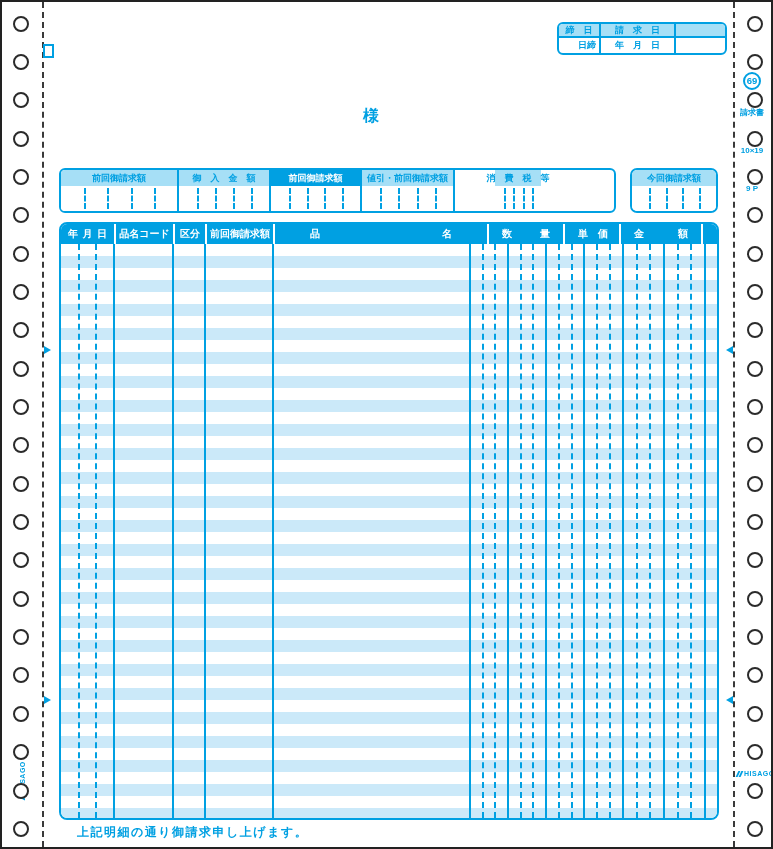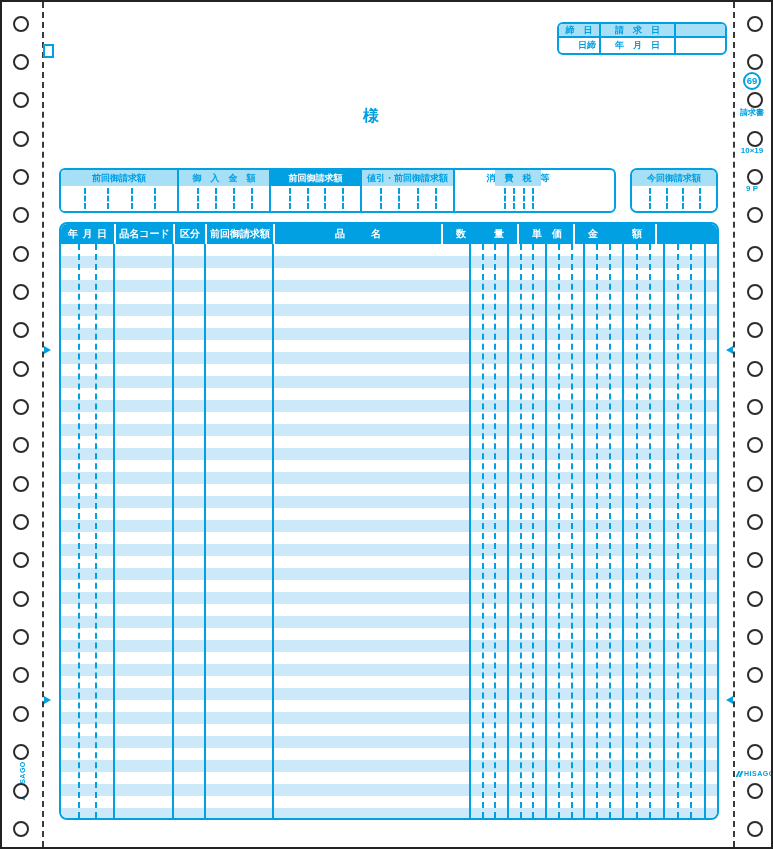--- a/index.html
+++ b/index.html
@@ -157,21 +157,21 @@
         <i class="ddash" style="left: 80%;"></i>
       </div>
   </div>
 
   <div class="maintable">
     <div class="thead">
         <div class="th spread" style="padding: 0px 7px; width: 53px;">年 月 日</div>
         <div class="th" style="width: 59px;">品名コード</div>
         <div class="th" style="width: 32px;">区分</div>
         <div class="th" style="width: 68px;">前回御請求額</div>
-        <div class="th spread" style="padding: 0px 60px; width: 168px;">品　名</div>
+        <div class="th spread" style="padding: 0px 35px; width: 214px;">品　名</div>
         <div class="th spread" style="padding: 0px 13px; width: 76px;">数　量</div>
         <div class="th spread" style="padding: 0px 13px; width: 56px;">単　価</div>
         <div class="th spread" style="padding: 0px 13px; width: 82px;">金　額</div>
         <div class="th" style="flex: 1 1 0%;"></div>
       </div>
     <div class="tbody">
         <div class="vsolid" style="left: 52px;"></div>
         <div class="vsolid" style="left: 111px;"></div>
         <div class="vsolid" style="left: 143px;"></div>
         <div class="vsolid" style="left: 211px;"></div>
@@ -192,20 +192,21 @@
         <div class="vdash" style="left: 509.7px;"></div>
         <div class="vdash" style="left: 535.3px;"></div>
         <div class="vdash" style="left: 548.2px;"></div>
         <div class="vdash" style="left: 574.7px;"></div>
         <div class="vdash" style="left: 588.3px;"></div>
         <div class="vdash" style="left: 615.7px;"></div>
         <div class="vdash" style="left: 629.3px;"></div>
       </div>
   </div>
 
+  <div class="footnote">上記明細の通り御請求申し上げます。</div>
 
   <div class="m-circle" style="top:70px;">69</div>
   <div class="m-text" style="top:105px;">請求書</div>
   <div class="m-text" style="top:144px;">10×19</div>
   <div class="m-text" style="top:182px;">9 P</div>
 
   <div class="hisago left">
     <span class="hmark"></span>
     <span>HISAGO</span>
   </div>

